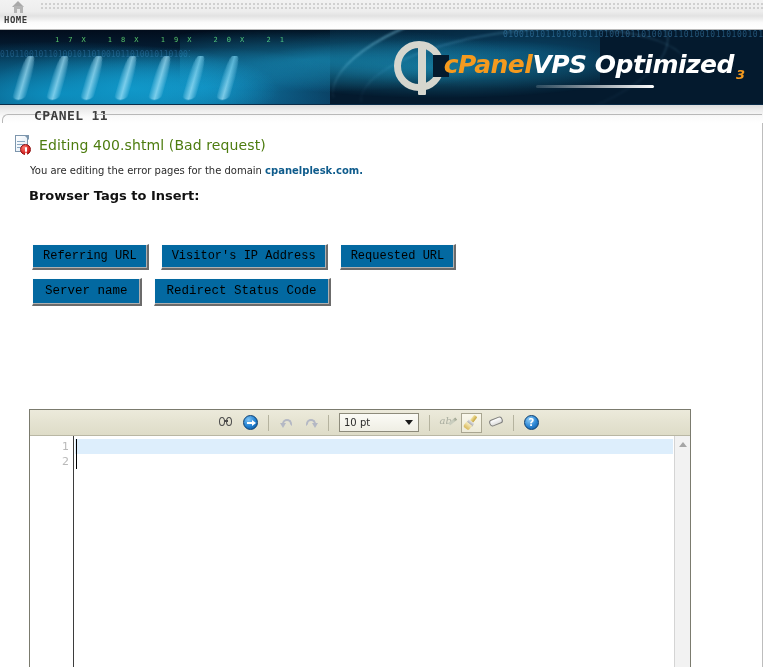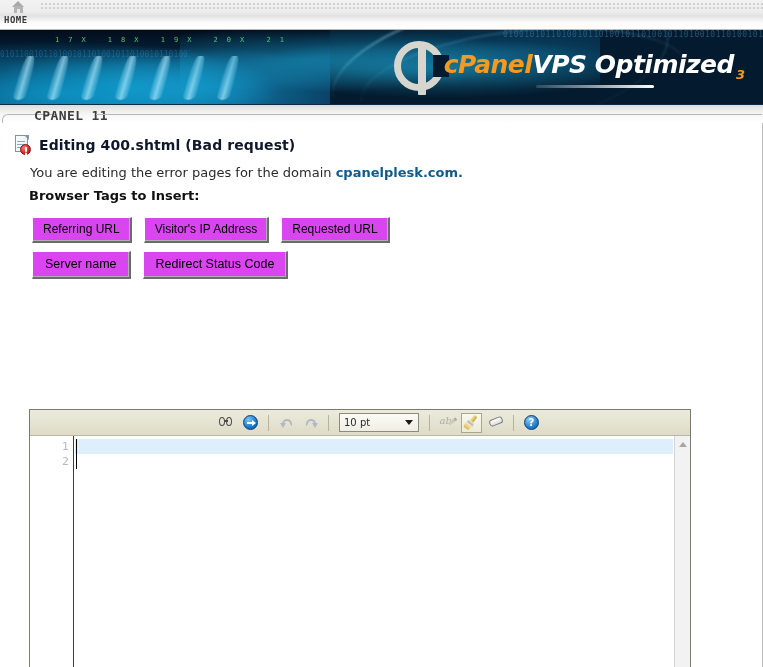--- a/index.html
+++ b/index.html
@@ -326,29 +326,29 @@
     position: absolute;
     left: 4px; top: 2px;
     width: 1.5px; height: 4.5px;
     background: #ffffff;
     border-radius: 1px;
     box-shadow: 0 5.5px 0 0 #ffffff;
   }
   .page-title {
     font-family: "DejaVu Sans", "Liberation Sans", sans-serif;
     font-size: 14px;
-    font-weight: bold;
-    color: #0f172a;
+    font-weight: normal;
+    color: #4d7c0f;
     letter-spacing: 0.1px;
   }
 
   .page-subtitle {
     position: absolute;
     left: 29px; top: 42px;
-    font-size: 13px;
+    font-size: 10px;
     color: #2b2b2b;
   }
   .domain-link {
     color: #0f5c8c;
     font-weight: bold;
     text-decoration: none;
     cursor: pointer;
   }
   .subtitle-period {
     color: #0f5c8c;
@@ -366,33 +366,34 @@
   .btn-row {
     position: absolute;
     left: 31px;
     display: flex;
     gap: 12px;
   }
   .btn-row.row1 { top: 94px; }
   .btn-row.row2 { top: 128px; align-items: flex-end; }
 
   .tag-btn {
-    font-family: Liberation Sans, sans-serif;
+    font-family: Liberation Mono, monospace;
     font-size: 12px;
     color: #000;
-    background: #d946ef;
+    background: #0369a1;
     padding: 4px 10px 5px 10px;
     border-top: 1px solid #fdfdfd;
     border-left: 1px solid #fdfdfd;
     border-right: 2px solid #6b6b6b;
     border-bottom: 2px solid #6b6b6b;
     box-shadow: inset -1px -1px 0 #b0b0b0;
     cursor: pointer;
     white-space: nowrap;
     line-height: 14px;
+    margin-top: 27px;
   }
   .tag-btn.wide { padding: 5px 12px 6px 12px; font-size: 12.5px; }
 
   
   .editor {
     position: absolute;
     left: 28px; top: 286px;
     width: 662px;
     height: 380px;
     border: 1px solid #7b7b6e;

